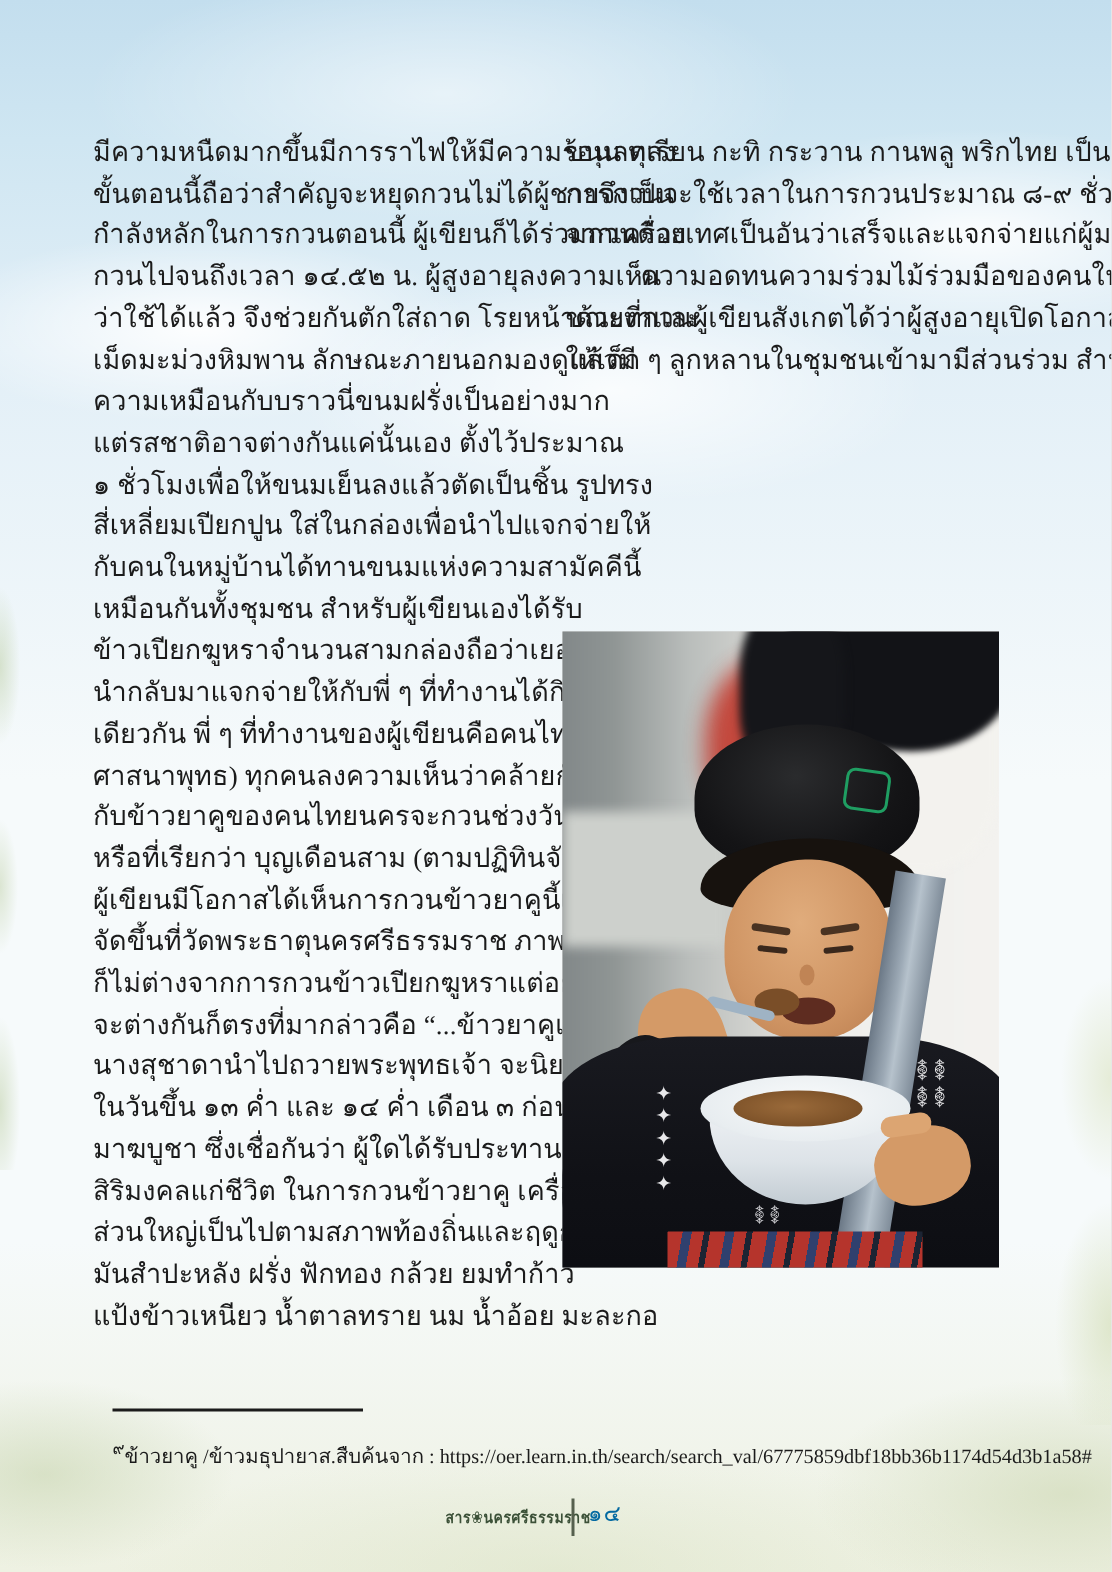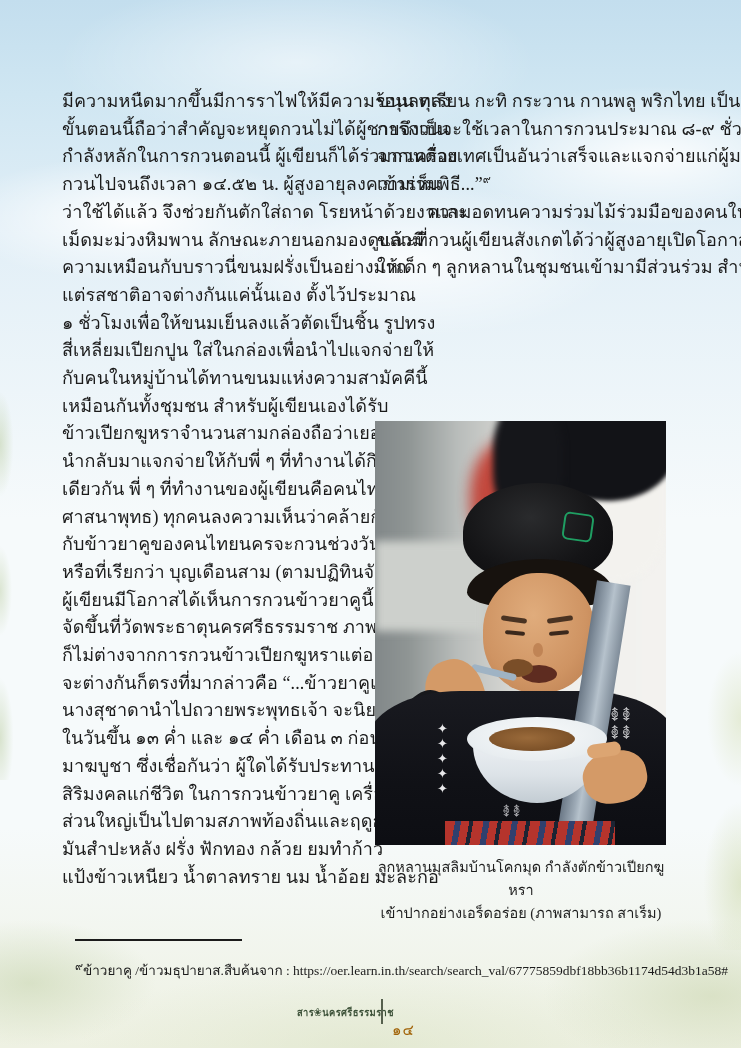--- a/index.html
+++ b/index.html
@@ -113,22 +113,22 @@
   .footnote{position:absolute;left:75px;top:946px;width:645px;font-size:13.5px;line-height:18px;white-space:nowrap;margin-top:16px;}
   
   .footer-logo{
     position:absolute;left:297px;top:1003px;width:78px;
     font-family:"Liberation Sans","DejaVu Sans",sans-serif;
     font-size:9.5px;font-weight:bold;color:#3c5138;letter-spacing:.4px;
     white-space:nowrap;transform:scale(.98,1.15);transform-origin:left top;
   }
   .footer-divider{position:absolute;left:381px;top:999px;width:2px;height:25px;background:#56604e;}
   .page-number{
-    position:absolute;left:392px;top:1018px;
-    font-size:15px;color:#a16207;letter-spacing:1px;
+    position:absolute;left:392px;top:997px;
+    font-size:15px;color:#0369a1;letter-spacing:1px;
   }
 </style>
 </head>
 <body>
 
 <div class="page">
 
   <div class="bg-sky"></div>
   <div class="bg-bottom"></div>
   <div class="bg-edge-left"></div>
@@ -166,21 +166,20 @@
         <div class="line">มันสำปะหลัง ฝรั่ง ฟักทอง กล้วย ยมทำก้าว</div>
         <div class="line">แป้งข้าวเหนียว น้ำตาลทราย นม น้ำอ้อย มะละกอ</div>
       </div>
   </div>
 
   <div class="col col-right">
     <div>
         <div class="line">ขนุน ทุเรียน กะทิ กระวาน กานพลู พริกไทย เป็นต้น</div>
         <div class="line">การกวนจะใช้เวลาในการกวนประมาณ ๘-๙ ชั่วโมง</div>
         <div class="line">จากเครื่องเทศเป็นอันว่าเสร็จและแจกจ่ายแก่ผู้มา</div>
-        <div class="line">เข้าร่วมพิธี...”<sup>๙</sup></div>
       </div>
     <div class="para2">
         <div class="line">ความอดทนความร่วมไม้ร่วมมือของคนในหมู่บ้าน</div>
         <div class="line">ขณะที่กวนผู้เขียนสังเกตได้ว่าผู้สูงอายุเปิดโอกาส</div>
         <div class="line">ให้เด็ก ๆ ลูกหลานในชุมชนเข้ามามีส่วนร่วม สำหรับ</div>
       </div>
   </div>
 
   <div class="photo">
     <div class="ph-bg"></div>
@@ -209,24 +208,20 @@
     <div class="ph-emb-r">࿅ ࿅ ࿅ ࿅ ࿅</div>
     <div class="ph-emb-c">࿅ ࿅</div>
     <div class="ph-bowl-body"></div>
     <div class="ph-bowl-rim"></div>
     <div class="ph-food"></div>
     <div class="ph-hand-l"></div>
     <div class="ph-finger"></div>
     <div class="ph-sarong"></div>
   </div>
 
-  <div class="caption">
-    <div>ลูกหลานมุสลิมบ้านโคกมุด กำลังตักข้าวเปียกฆูหรา</div>
-    <div>เข้าปากอย่างเอร็ดอร่อย (ภาพสามารถ สาเร็ม)</div>
-  </div>
 
   <div class="footnote-rule"></div>
   <div class="footnote"><sup>๙</sup>ข้าวยาคู /ข้าวมธุปายาส.สืบค้นจาก : https://oer.learn.in.th/search/search_val/67775859dbf18bb36b1174d54d3b1a58#</div>
 
   <div class="footer-logo">สาร❀นครศรีธรรมราช</div>
   <div class="footer-divider"></div>
   <div class="page-number">๑๔</div>
 
 </div>
 

